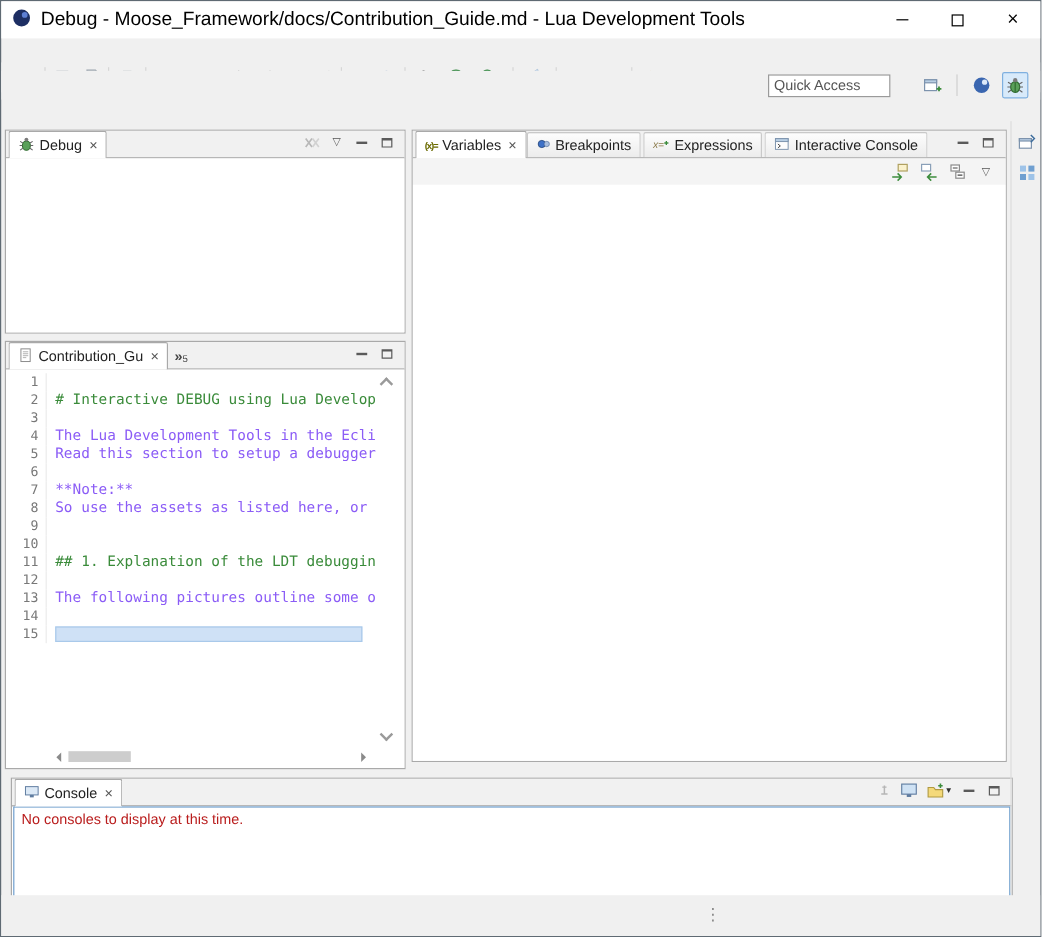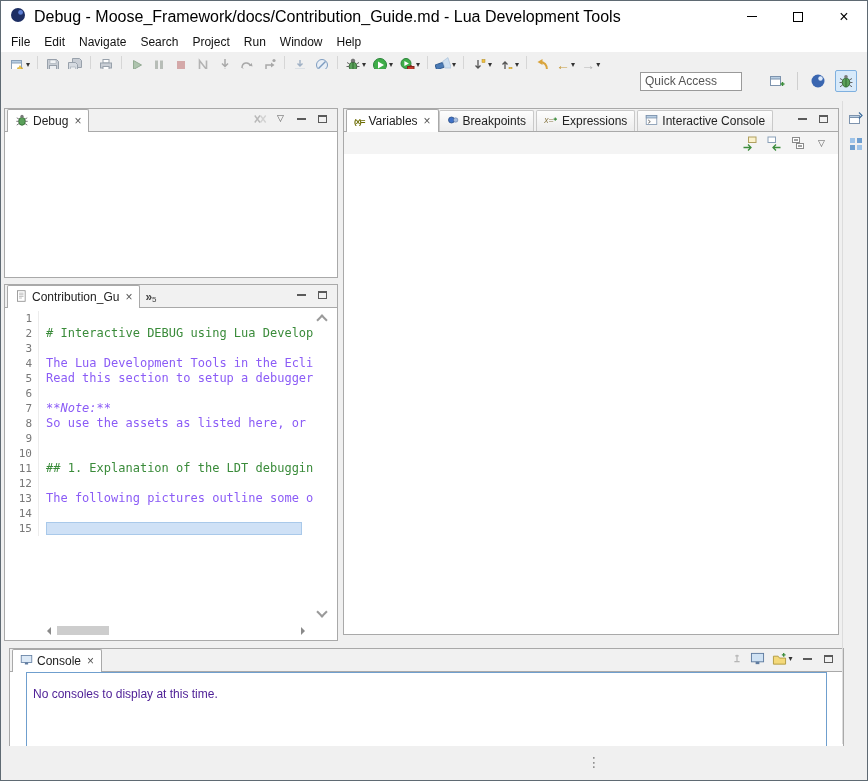--- a/index.html
+++ b/index.html
@@ -24,21 +24,21 @@
 .toolbar{position:absolute;top:51px;left:0;right:0;height:25px;background:#f0f0f0;display:flex;align-items:center;padding-left:5px}
 .tbtn{height:22px;display:flex;align-items:center;padding:0 3px;border-radius:2px}
 .tbtn svg{display:block}
 .dd{font-size:8px;color:#333;margin-left:1px;line-height:1}
 .tsep{width:1px;height:18px;background:#d6d6d6;margin:0 4px}
 .nav-arrow{font-size:14px;font-weight:bold;line-height:1}
 .nav-arrow.gold{color:#c79a3c}
 .nav-arrow.gray{color:#b5b5b5}
 
 
-.quickrow{position:absolute;top:68px;left:0;right:0;height:24px;background:#f0f0f0;display:flex;align-items:center;justify-content:flex-end;padding-right:10px;gap:6px}
+.quickrow{position:absolute;top:58px;left:0;right:0;height:24px;background:#f0f0f0;display:flex;align-items:center;justify-content:flex-end;padding-right:10px;gap:6px}
 .qa-input{width:102px;height:19px;border:1px solid #9a9a9a;background:#fff;font:12px "Liberation Sans",sans-serif;color:#444;padding:0 4px;outline:none}
 .qa-input::placeholder{color:#555;opacity:1}
 .persp{width:22px;height:22px;display:flex;align-items:center;justify-content:center;border:1px solid transparent;border-radius:2px}
 .persp.active{background:var(--perspective-active-bg,#d8eafa);border-color:var(--perspective-active-border,#7fb0df)}
 .qsep{width:1px;height:18px;background:#cfcfcf;margin:0 3px}
 
 
 .view{position:absolute;display:flex;flex-direction:column;background:#fff;border:1px solid #a9a9a9}
 .view-header{background:#f1f1f1;border-bottom:1px solid #a9a9a9;display:flex;align-items:flex-end;height:23px;padding:0 2px;flex:0 0 23px}
 .tab{display:flex;align-items:center;gap:4px;padding:0 7px;white-space:nowrap;color:#222;position:relative}
@@ -52,39 +52,39 @@
 .vmenu{font-size:9px;color:#555;line-height:1}
 .view-body{flex:1;background:#fff;position:relative;overflow:hidden}
 
 
 .chevron-tab{display:flex;align-items:flex-end;padding:0 5px 3px;color:#444;font-weight:bold}
 .chevron-tab sub{font-size:8px;font-weight:normal}
 .code-area{position:absolute;inset:0;padding-top:3px;font-family:"DejaVu Sans Mono","Liberation Mono",monospace;font-size:12px;line-height:15px}
 .code-row{display:flex;height:15px;align-items:center;padding-left:4px}
 .ln{width:30px;flex:0 0 30px;text-align:right;padding-right:6px;color:#787878;border-right:1px solid #ececec;font-size:11px}
 .lt{padding-left:7px;white-space:pre;color:#8b5cf6}
-.lt.em{font-style:italic;padding-right:0}
+.lt.em{padding-right:0}
 .lt.em + .lt{padding-left:0}
 .md-h{color:var(--heading-green,#3a8b3a);font-weight:normal}
 .current-line{display:inline-block;width:256px;height:13px;background:var(--line-highlight,#cfe1f6);border:1px solid #a9c9ea;margin-left:7px;vertical-align:middle}
 .vchev{position:absolute;right:11px;width:8px;height:8px;border-left:2px solid #9a9a9a;border-top:2px solid #9a9a9a}
 .vchev.up{top:8px;transform:rotate(45deg)}
 .vchev.down{bottom:24px;transform:rotate(225deg)}
 .hscroll{position:absolute;left:38px;right:28px;bottom:3px;height:13px;display:flex;align-items:center}
 .harrow{width:0;height:0;border:4px solid transparent}
 .harrow.left{border-right-color:#8a8a8a}
 .harrow.right{border-left-color:#8a8a8a;margin-left:auto}
 .hthumb{width:52px;height:9px;background:#cdcdcd;margin-left:6px}
 
 
 .local-toolbar{height:22px;flex:0 0 22px;background:#f4f4f4;display:flex;justify-content:flex-end;align-items:center;gap:5px;padding:0 7px}
 .vars-icon{font-size:8px;color:#6b6b00;font-weight:bold;letter-spacing:-1px}
 
 
-.console-body{flex:1;margin:0 16px 1px;border:1px solid var(--focus-border,#6f9fce);background:#fff;padding:14px 6px;color:#4c1d95}
+.console-body{flex:1;margin:0 1px 1px;border:1px solid var(--focus-border,#6f9fce);background:#fff;padding:3px 6px;color:#b91c1c}
 
 
 .strip-icon{position:absolute;width:20px;height:20px;display:flex;align-items:center;justify-content:center}
 .strip-line{position:absolute;left:841px;top:100px;bottom:36px;width:1px;background:#dcdcdc}
 .status{position:absolute;left:0;right:0;bottom:0;height:34px;background:#f0f0f0}
 .drag-dots{position:absolute;left:586px;top:8px;color:#8a8a8a;font-size:14px}
 </style>
 </head>
 <body>
 
@@ -100,30 +100,20 @@
       <span class="wc wc-min">
           <i></i>
         </span>
       <span class="wc wc-max">
           <i></i>
         </span>
       <span class="wc wc-close">×</span>
     </span>
   </div>
 
-  <div class="menubar">
-    <span class="menu-item">File</span>
-    <span class="menu-item">Edit</span>
-    <span class="menu-item">Navigate</span>
-    <span class="menu-item">Search</span>
-    <span class="menu-item">Project</span>
-    <span class="menu-item">Run</span>
-    <span class="menu-item">Window</span>
-    <span class="menu-item">Help</span>
-  </div>
 
   <div class="toolbar">
     <span class="tbtn">
         <svg width="16" height="16" viewBox="0 0 16 16">
           <rect x="2.5" y="3.5" width="10" height="10" fill="#fff" stroke="#8aa0b8"></rect>
           <rect x="2.5" y="3.5" width="10" height="2.5" fill="#b9cfe4" stroke="#8aa0b8"></rect>
           <path d="M11 8.5l1 2 2 .7-2 .8-1 2-1-2-2-.8 2-.7z" fill="#f4c53f" stroke="#c79a22" stroke-width="0.5"></path>
         </svg>
         <span class="dd">▾</span>
       </span>

